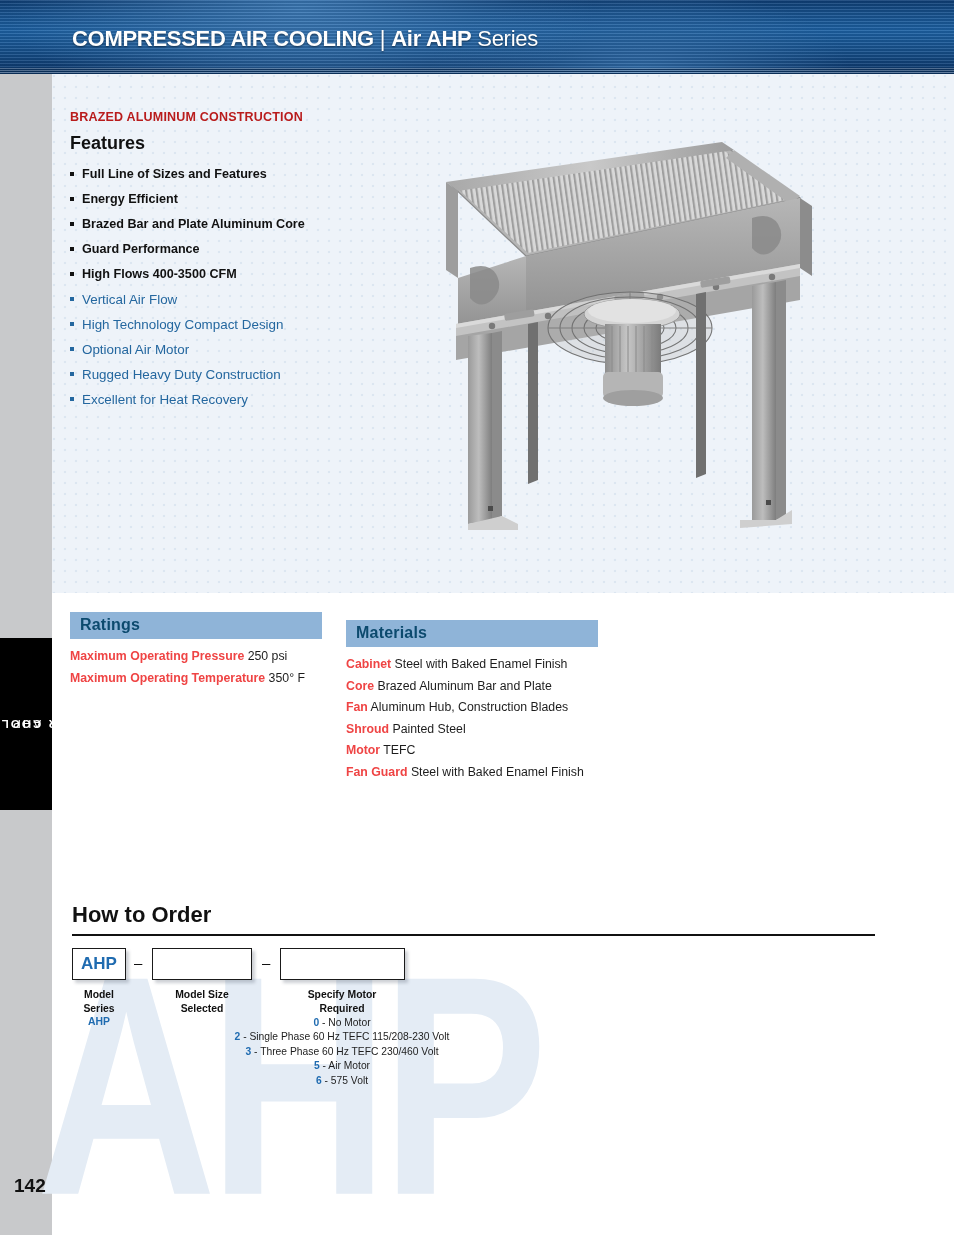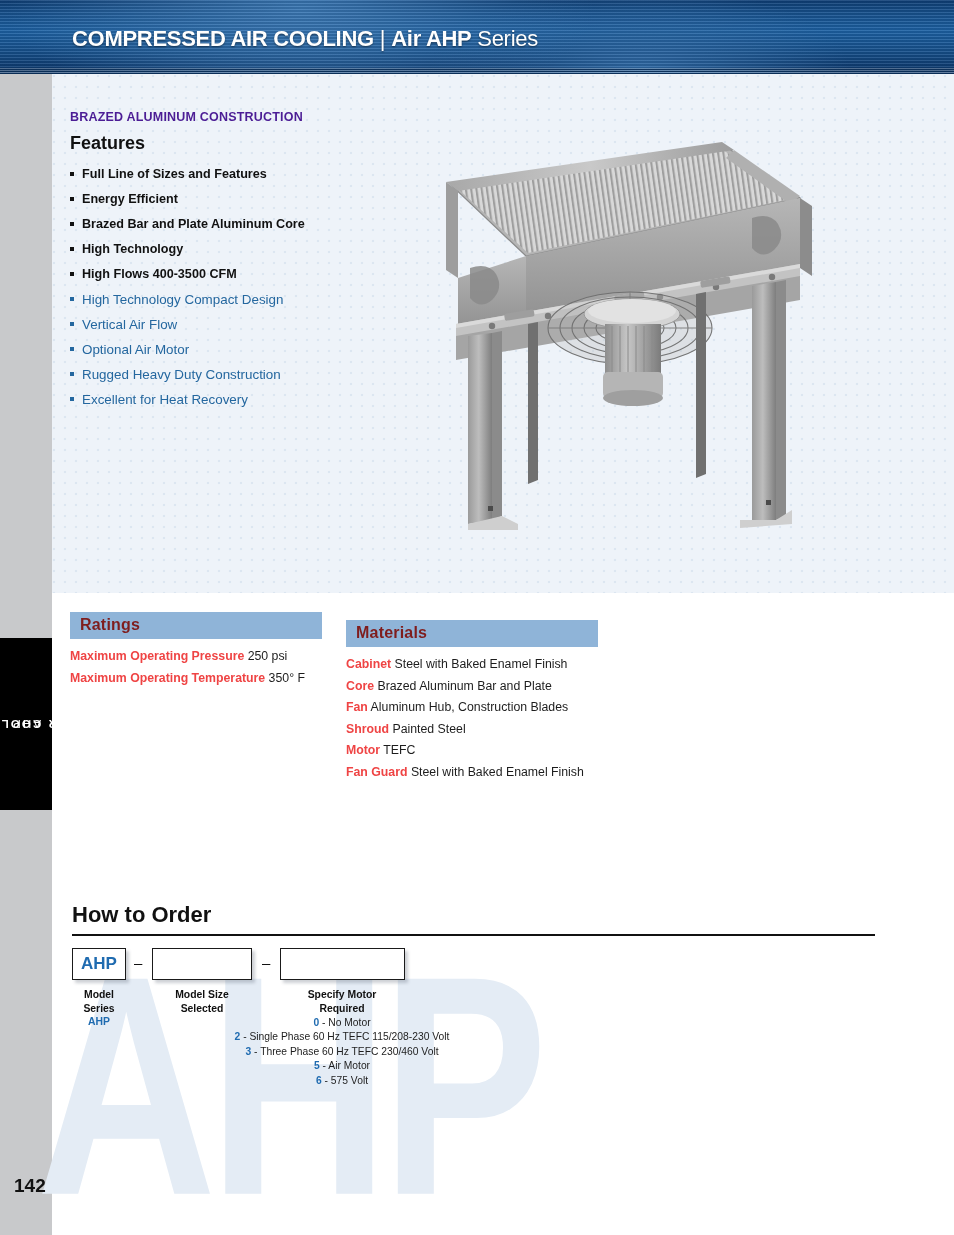--- a/index.html
+++ b/index.html
@@ -77,21 +77,21 @@
     position:absolute; left:36px; top:930px;
     font-size:250px; font-weight:bold; line-height:250px;
     color:#e4ecf5; letter-spacing:-8px;
     transform:scaleY(1.25); transform-origin:left top;
     z-index:0; user-select:none;
   }
 
   
   .subhead {
     position:absolute; left:70px; top:110px;
-    font-size:12.5px; font-weight:bold; color:#4c1d95; letter-spacing:0.2px;
+    font-size:12.5px; font-weight:bold; color:#b91c1c; letter-spacing:0.2px;
   }
   .features-title {
     position:absolute; left:70px; top:133px;
     font-size:18px; font-weight:bold; color:#111111;
   }
   .feature-list {
     position:absolute; left:70px; top:162px; width:300px; list-style:none;
   }
   .feature-list li {
     font-size:12.6px; line-height:25px; padding-left:12px; position:relative;
@@ -106,21 +106,21 @@
 
   
   .photo {
     position:absolute; left:400px; top:128px; width:420px; height:405px;
     z-index:2;
   }
 
   
   .sec { position:absolute; }
   .sec-bar {
-    background:#8fb4d8; color:#7f1d1d; font-size:16px; font-weight:bold;
+    background:#8fb4d8; color:#0c4a6e; font-size:16px; font-weight:bold;
     padding:4px 10px 5px 10px; letter-spacing:0.2px;
   }
   .sec-list { list-style:none; margin-top:7px; }
   .sec-list li {
     font-size:12.3px; line-height:21.5px; color:#1d1d1d; white-space:nowrap;
   }
   .sec-list li b { font-weight:bold; color:#ef4444; }
   #ratings  { left:70px; top:612px; width:252px; }
   #materials{ left:346px; top:612px; width:252px;margin-top:8px; }
 
@@ -190,24 +190,24 @@
   </span>
 </div>
 <div class="page-num">142</div>
 
 <div class="subhead">BRAZED ALUMINUM CONSTRUCTION</div>
 <div class="features-title">Features</div>
 <ul class="feature-list" id="feature-list">
     <li class="black">Full Line of Sizes and Features</li>
     <li class="black">Energy Efficient</li>
     <li class="black">Brazed Bar and Plate Aluminum Core</li>
-    <li class="black">High Technology</li>
+    <li class="black">Guard Performance</li>
     <li class="black">High Flows 400-3500 CFM</li>
+    <li class="blue">Vertical Air Flow</li>
     <li class="blue">High Technology Compact Design</li>
-    <li class="blue">Vertical Air Flow</li>
     <li class="blue">Optional Air Motor</li>
     <li class="blue">Rugged Heavy Duty Construction</li>
     <li class="blue">Excellent for Heat Recovery</li>
   </ul>
 
 <div class="photo">
   <svg viewBox="0 0 420 405" width="420" height="405">
     <defs>
       <linearGradient id="corefin" x1="0" y1="0" x2="0" y2="1">
         <stop offset="0%" stop-color="#cfcfcf"></stop>

